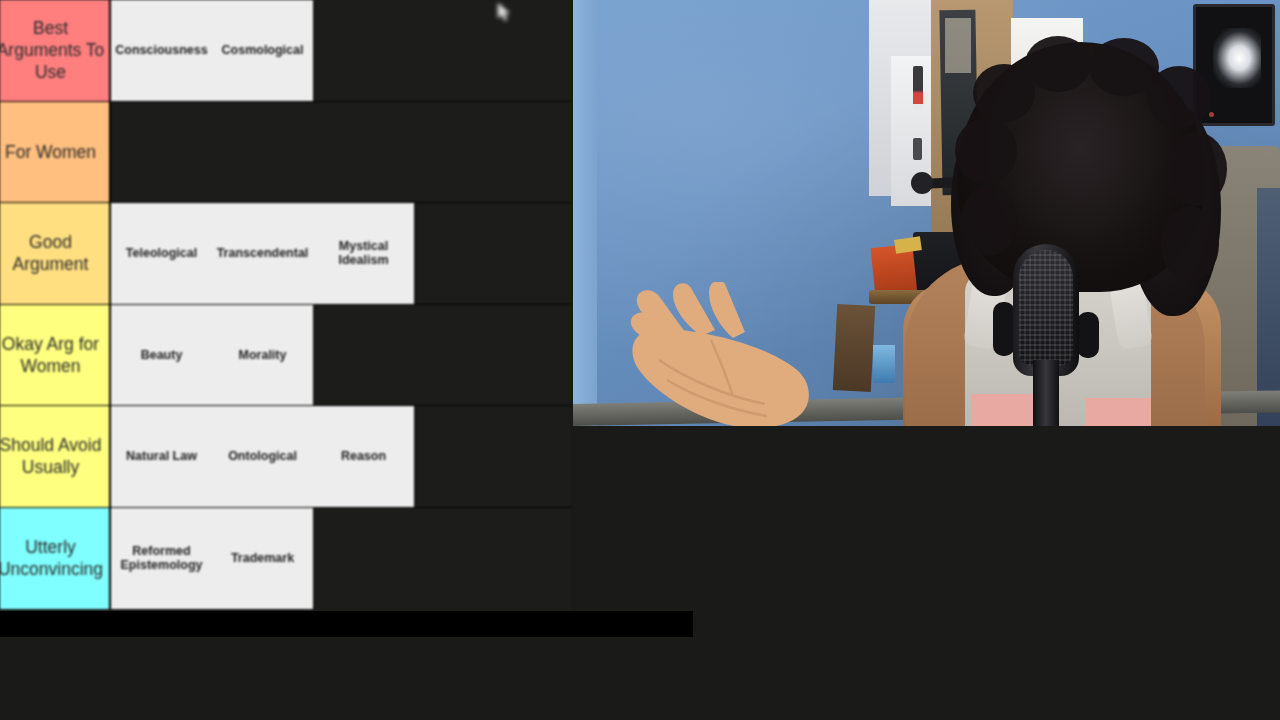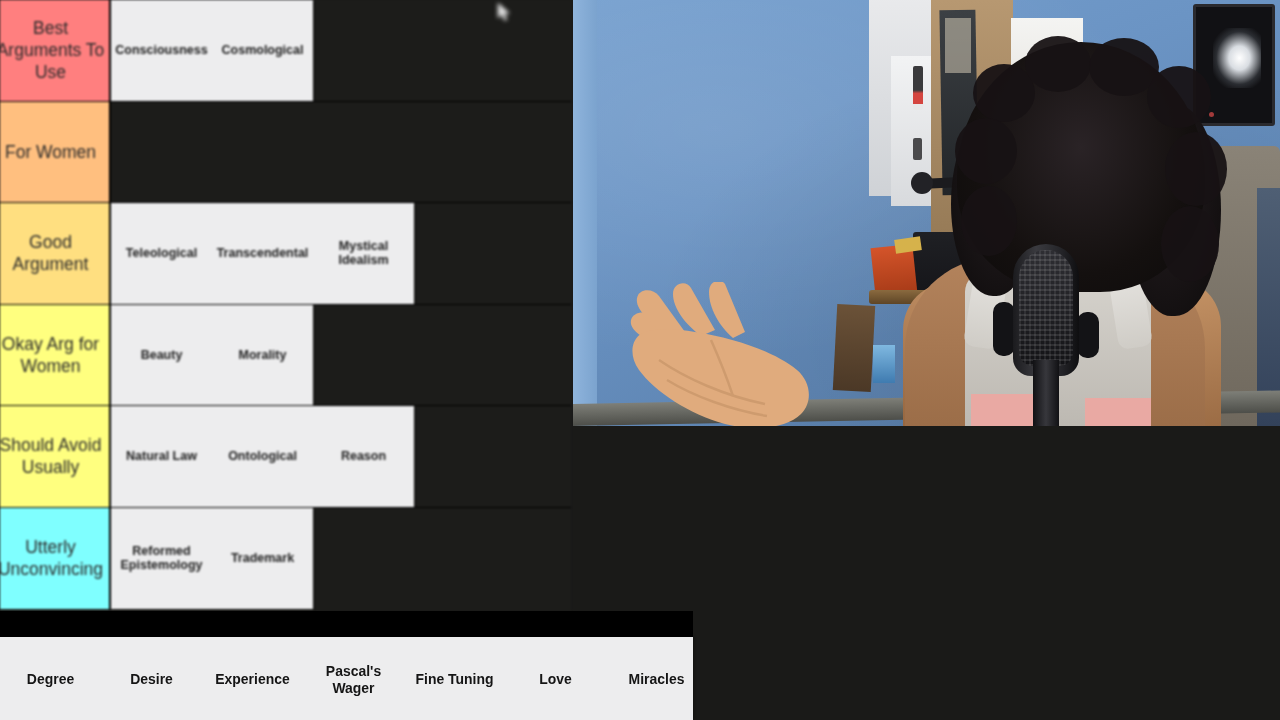--- a/index.html
+++ b/index.html
@@ -490,29 +490,20 @@
         <div class="tier-items-inner">
           <div class="tier-item">Reformed Epistemology</div>
           <div class="tier-item">Trademark</div>
         </div>
       </div>
     </div>
   </div>
 
   <div id="tray-divider"></div>
 
-  <div id="tray">
-    <div class="tray-item">Degree</div>
-    <div class="tray-item">Desire</div>
-    <div class="tray-item">Experience</div>
-    <div class="tray-item">Pascal's Wager</div>
-    <div class="tray-item">Fine Tuning</div>
-    <div class="tray-item">Love</div>
-    <div class="tray-item">Miracles</div>
-  </div>
 
   <div id="webcam">
     <div id="webcam-blur" style="position:absolute;inset:0;">
       <div class="wc-layer" id="wc-wall"></div>
       <div class="wc-layer" id="wc-wall-tex"></div>
       <div class="wc-layer" id="wc-wall-left"></div>
 
       <div class="wc-layer" id="wc-chair"></div>
       <div class="wc-layer" id="wc-chair-side"></div>
 

